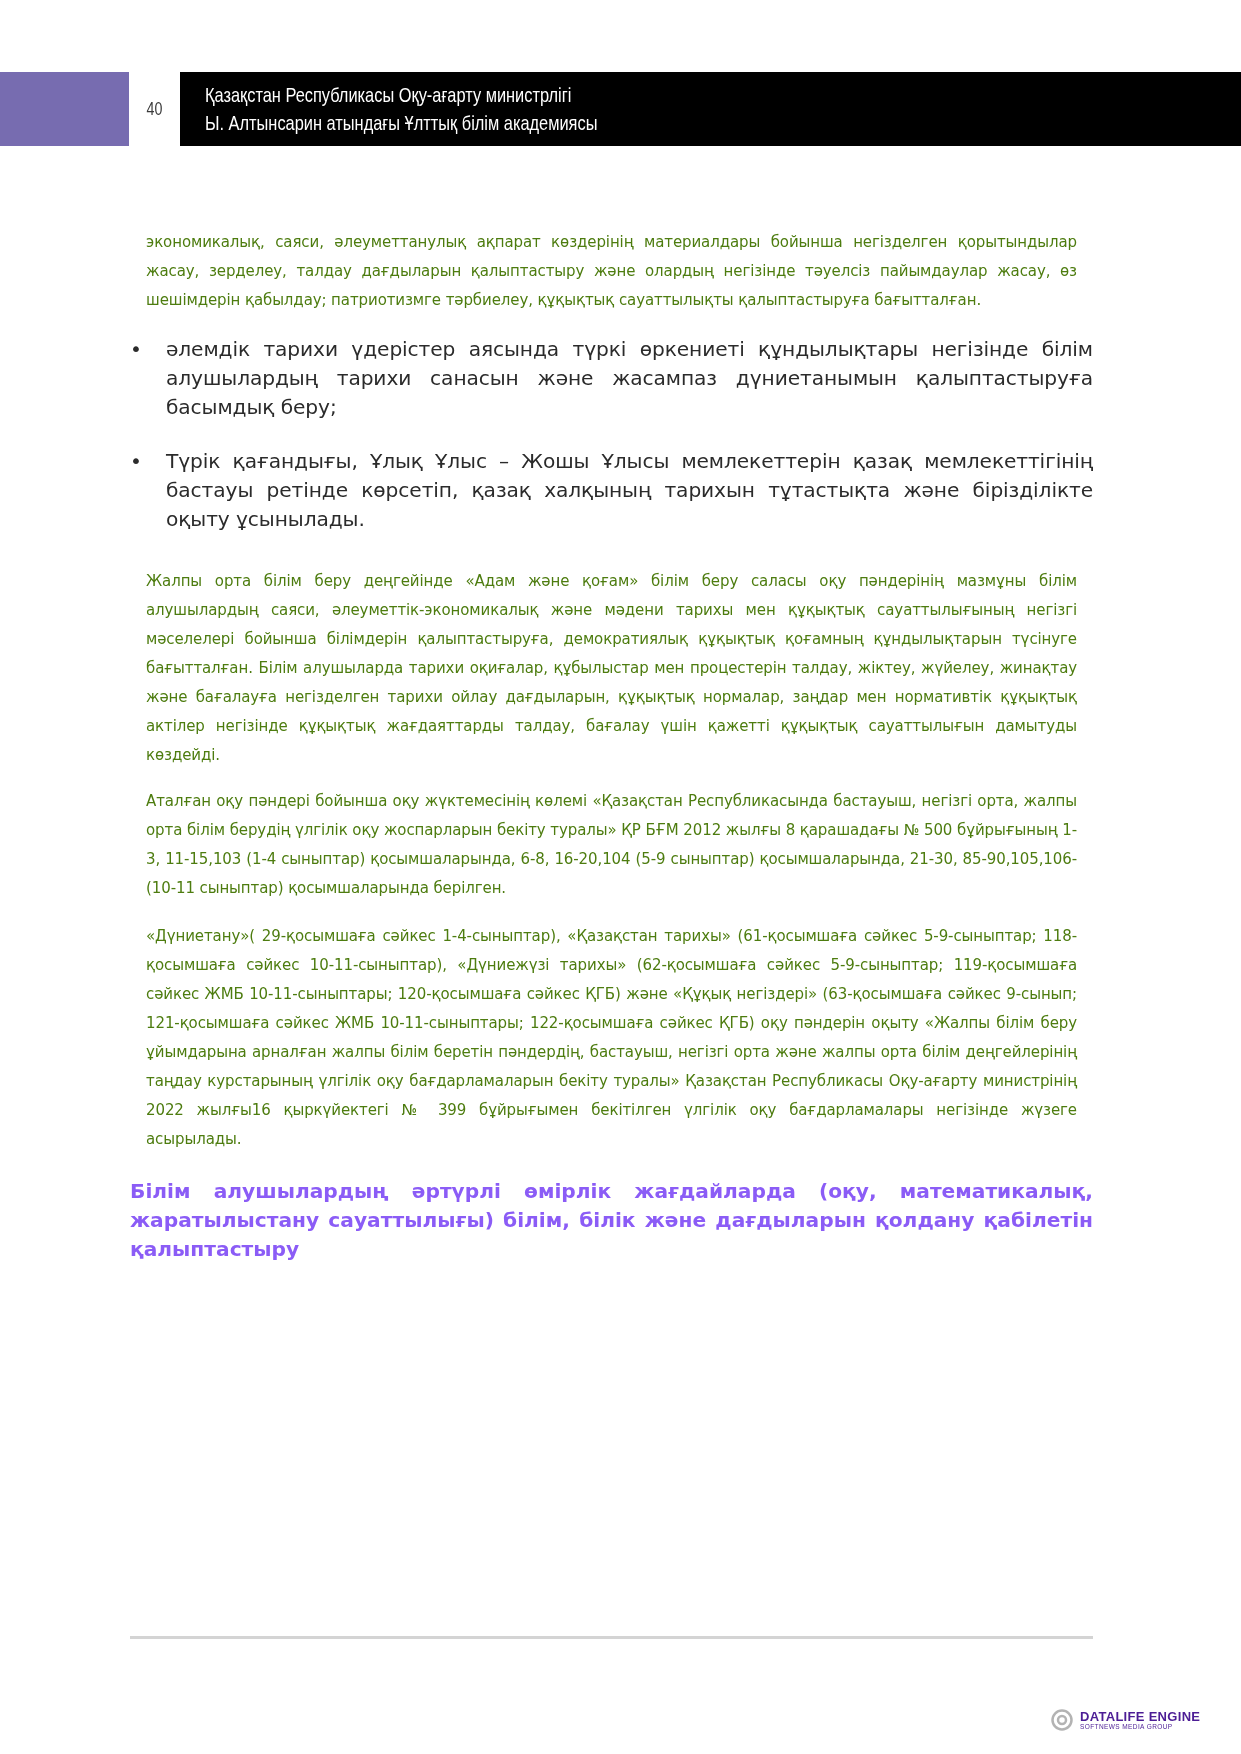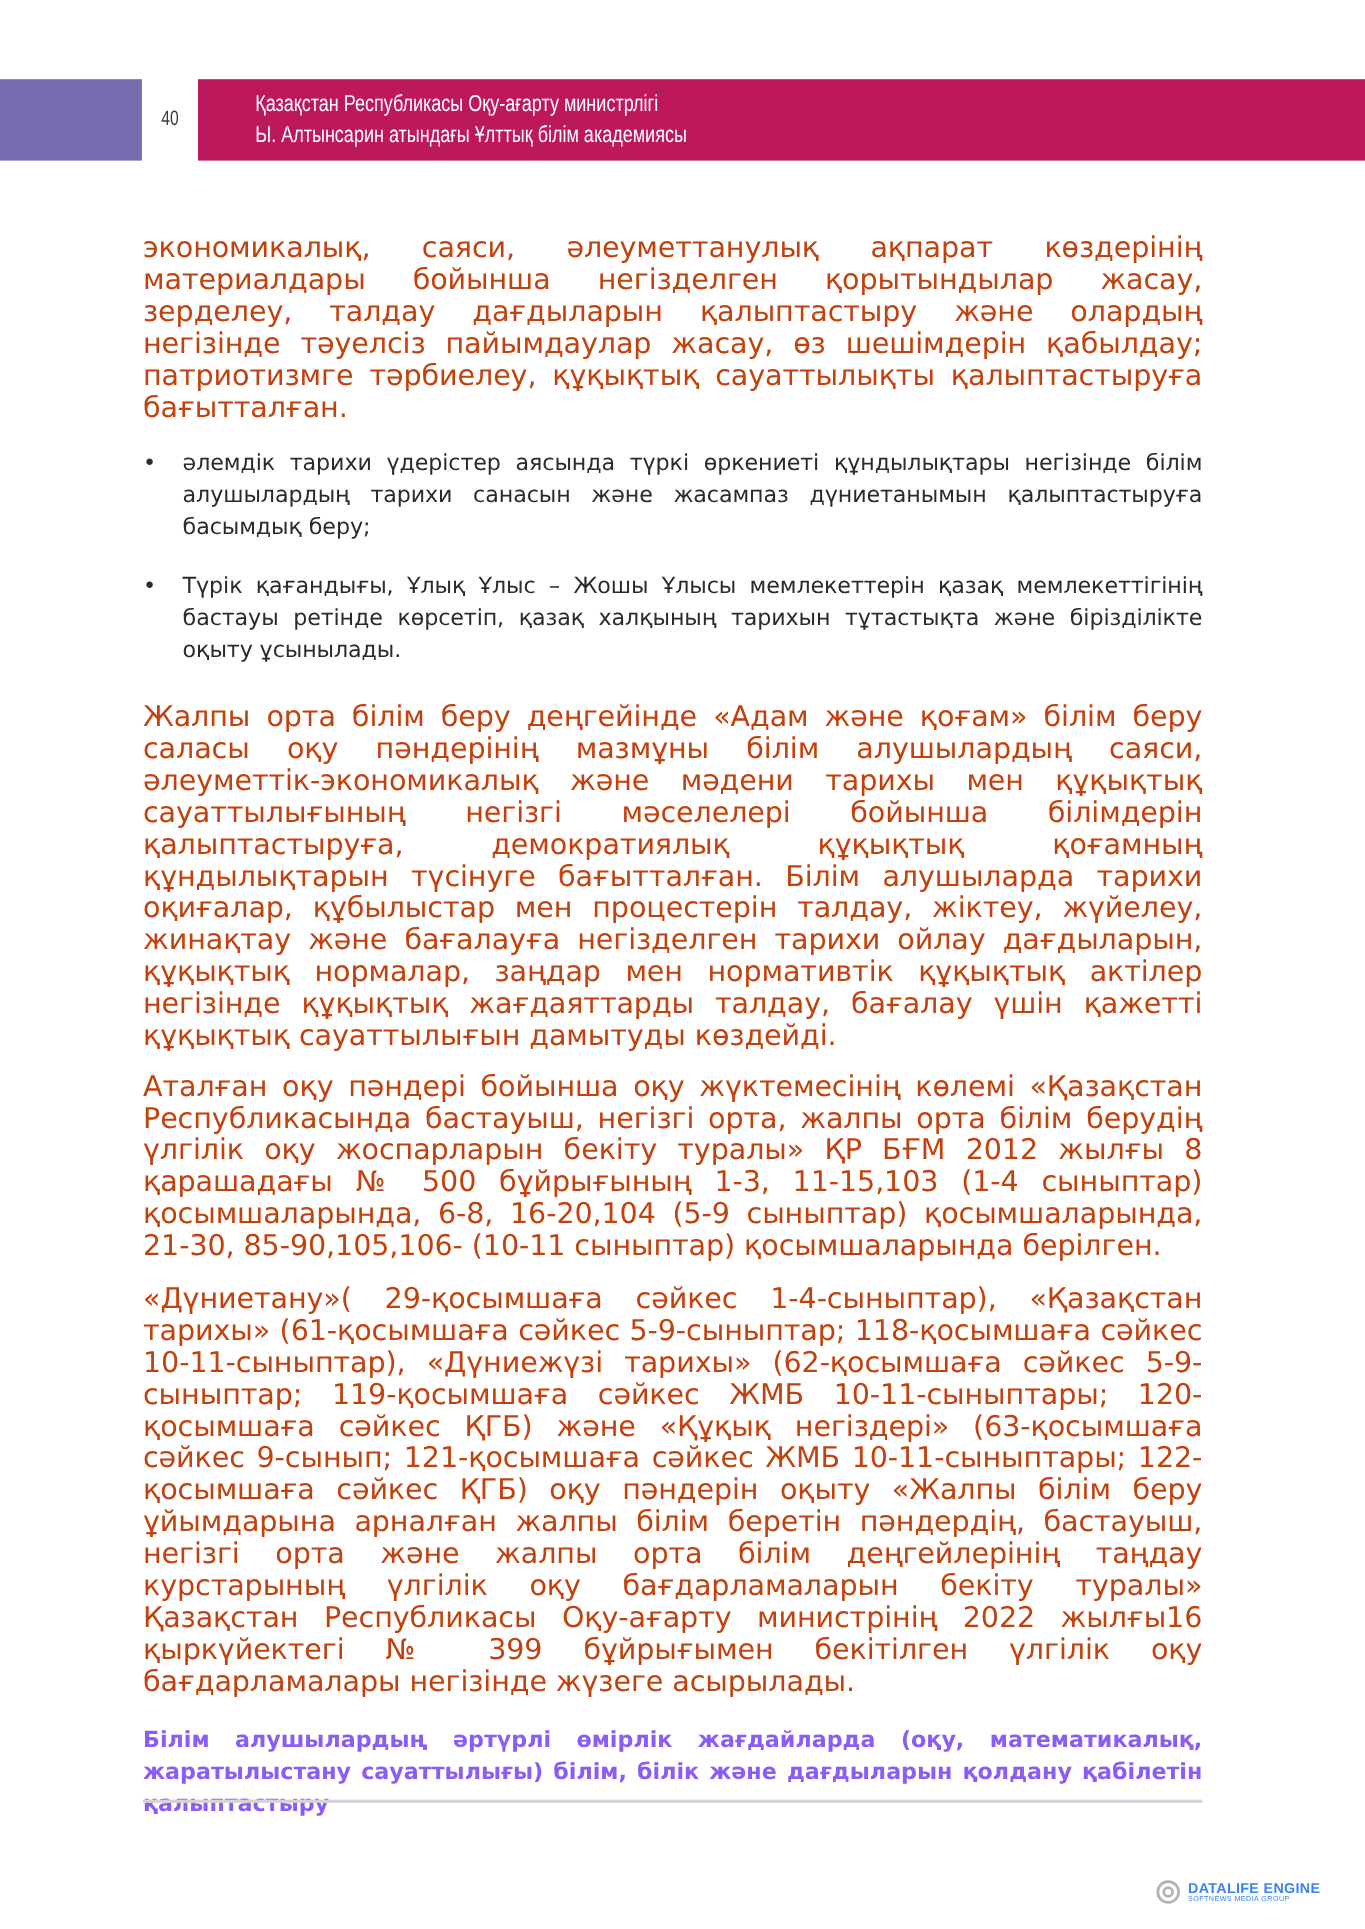--- a/index.html
+++ b/index.html
@@ -3,40 +3,40 @@
 <meta charset="utf-8">
 <style>
   html, body { margin: 0; padding: 0; background: #ffffff; }
   body { width: 1241px; height: 1754px; position: relative; overflow: hidden;
          font-family: "DejaVu Sans", sans-serif; color: #2a2a2a; }
   .hdr-left { position: absolute; left: 0; top: 72px; width: 129px; height: 74px; background: #776cb0; }
   .hdr-num { position: absolute; left: 129px; top: 72px; width: 51px; height: 74px;
              display: flex; align-items: center; justify-content: center;
              font-family: "Liberation Sans", sans-serif; font-size: 19px; color: #3a3a3a;
              transform: scaleX(0.75); }
-  .hdr-band { position: absolute; left: 180px; top: 72px; right: 0; height: 74px; background: #be185d;
-              padding-left: 52px; box-sizing: border-box; display: flex; flex-direction: column; justify-content: center; }
+  .hdr-band { position: absolute; left: 180px; top: 72px; right: 0; height: 74px; background: #000000;
+              padding-left: 25px; box-sizing: border-box; display: flex; flex-direction: column; justify-content: center; }
   .hdr-line { color: #ffffff; font-family: "Liberation Sans", sans-serif; font-size: 21px; line-height: 28px;
               transform: scaleX(0.78); transform-origin: left center; white-space: nowrap; }
 
   .content { position: absolute; left: 130px; top: 212px; width: 963px; }
-  p { margin: 0; font-size: 26px; line-height: 29px; text-align: justify; color: #c2410c; letter-spacing: -0.1px; }
+  p { margin: 16px; font-size: 15px; line-height: 29px; text-align: justify; color: #4d7c0f; letter-spacing: -0.1px; }
   .p1 { margin-bottom: 20px; }
   .p2 { margin-bottom: 14px; text-align: left; }
   ul { list-style: none; margin: 0; padding: 0; }
   li { position: relative; padding-left: 36px; font-size: 20.2px; line-height: 29px; text-align: justify; color: #2b2b2b; letter-spacing: -0.1px; }
   li.b1 { margin-bottom: 25px; }
   li.b2 { margin-bottom: 33px; }
   .bullet { position: absolute; left: 0; top: 0; }
   .p3 { margin-bottom: 17px; }
   .p4 { margin-bottom: 19px; }
   .p5 { margin-bottom: 23px; }
   .heading { font-weight: bold; font-size: 20.2px; line-height: 29px; color: #8b5cf6; text-align: justify; margin-bottom: 36px; }
   .rule { position: absolute; left: 130px; top: 1636px; width: 963px; height: 3px; background: #d4d4d4; }
-  .wm { position: absolute; left: 1050px; top: 1708px; display: flex; align-items: center; gap: 6px; color: #3b82f6; }
+  .wm { position: absolute; left: 1050px; top: 1708px; display: flex; align-items: center; gap: 6px; color: #4c1d95; }
   .wm-title { font-family: "Liberation Sans", sans-serif; font-weight: bold; font-size: 13px; letter-spacing: 0.3px; line-height: 13px; }
   .wm-sub { font-family: "Liberation Sans", sans-serif; font-size: 6.5px; letter-spacing: 0.4px; line-height: 8px; }
 </style>
 </head>
 <body>
 
 <div class="hdr-left"></div>
 <div class="hdr-num">40</div>
 <div class="hdr-band">
   <div class="hdr-line">Қазақстан Республикасы Оқу-ағарту министрлігі</div>

